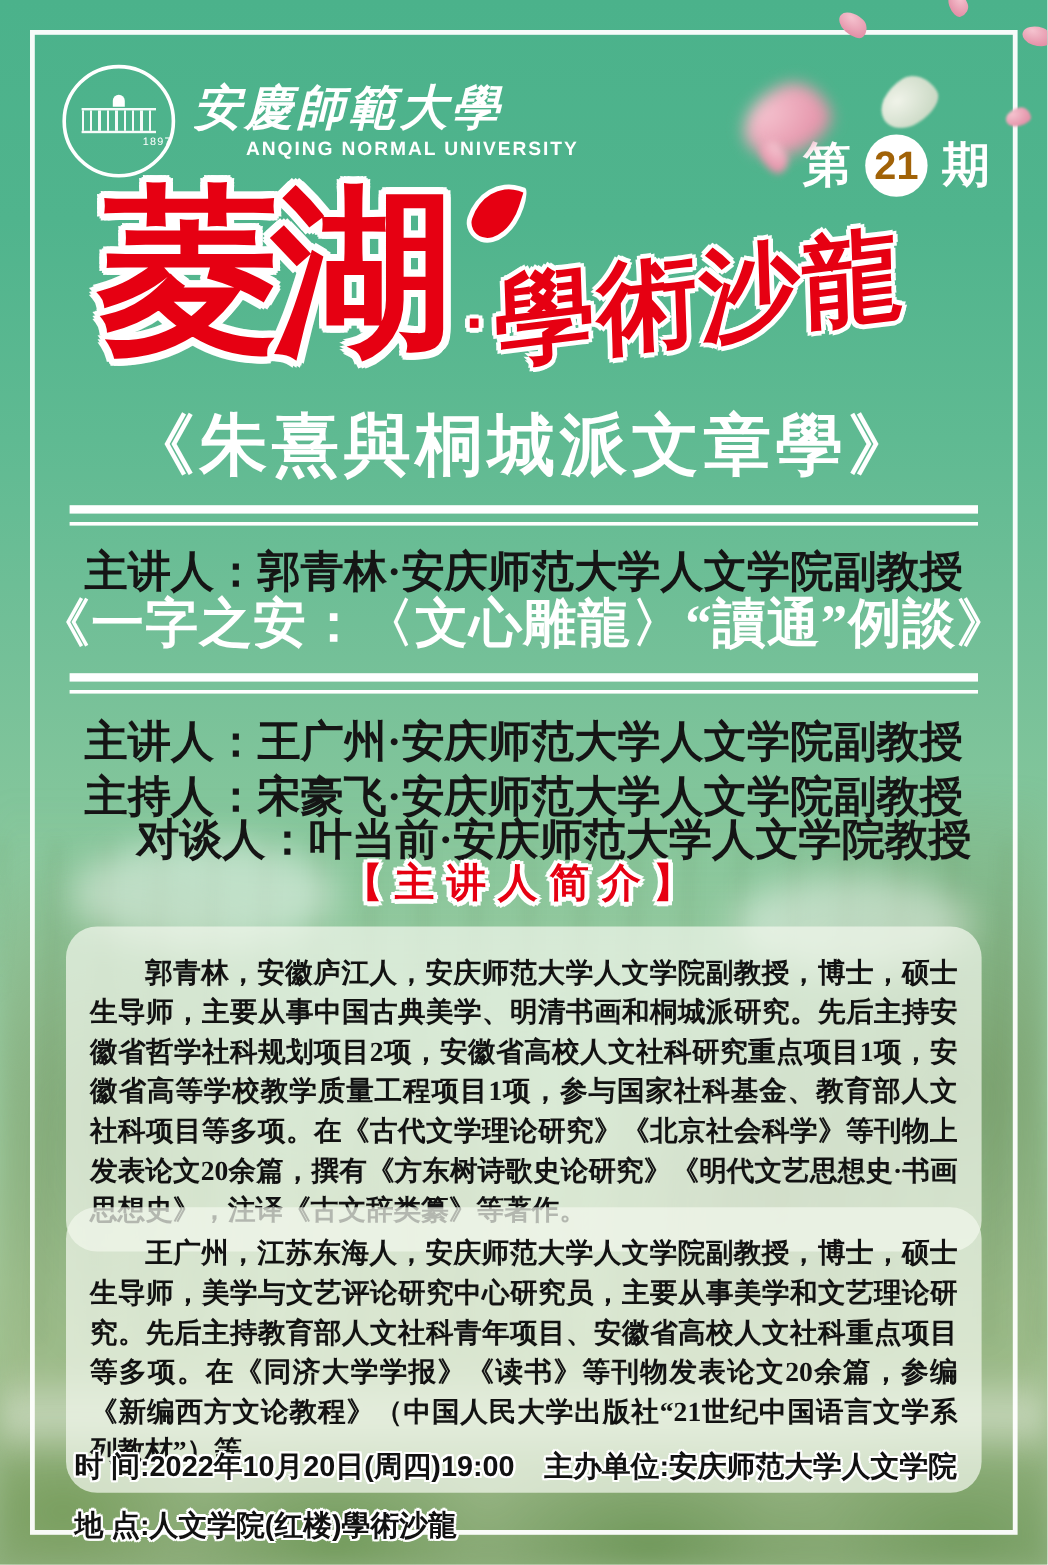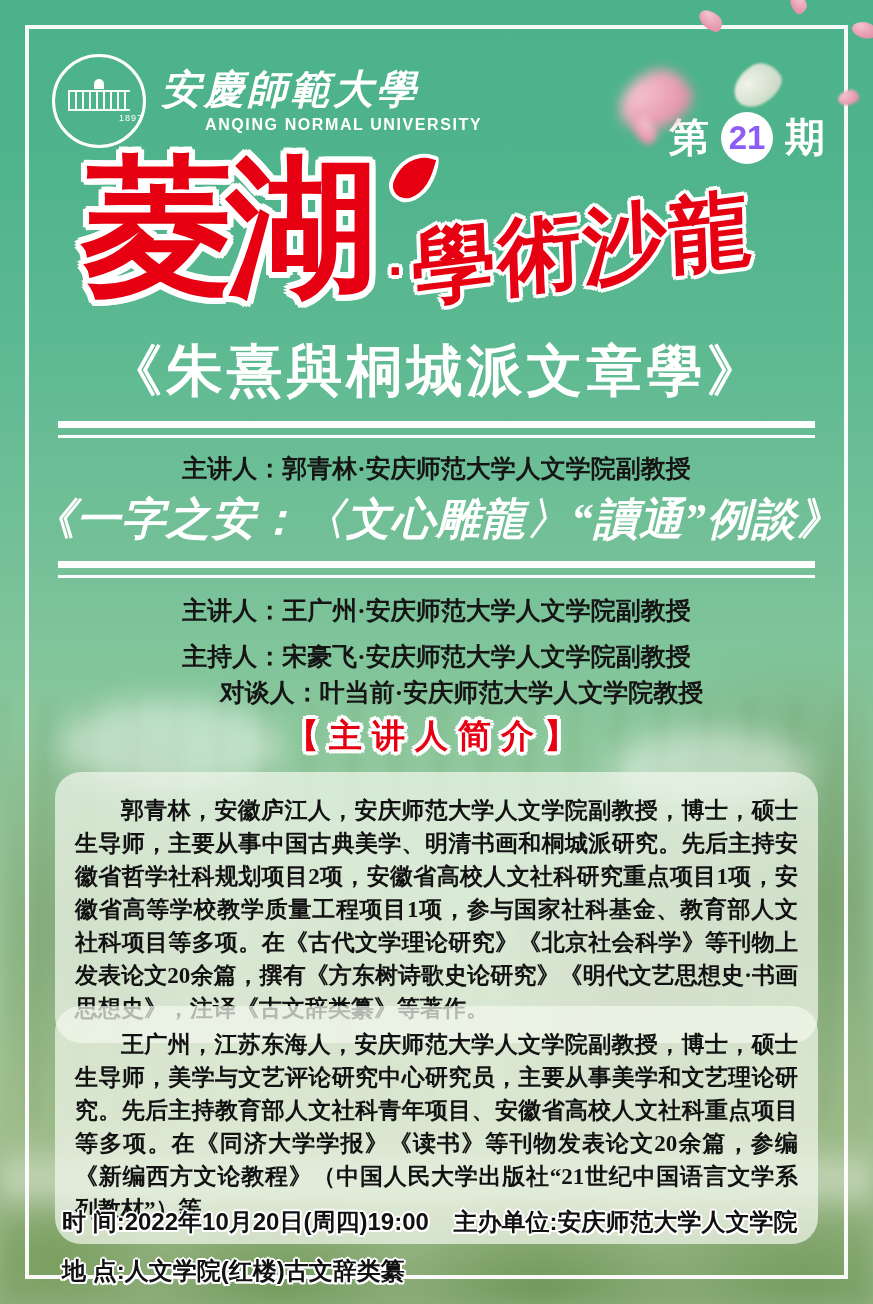--- a/index.html
+++ b/index.html
@@ -44,21 +44,21 @@
     border-top:2px solid #fff;border-bottom:2px solid #fff;
     background:repeating-linear-gradient(90deg,#fff 0 2px, transparent 2px 7px);opacity:.95;}
   .seal-year{position:absolute;left:0;right:0;top:56px;text-align:right;
     font-size:9px;letter-spacing:1px;color:#fff;}
   .logo-cn{font-size:40px;font-weight:700;letter-spacing:3px;line-height:1.1;
     font-family:"Liberation Serif",serif;font-style:italic;}
   .logo-en{font-size:16px;font-weight:700;letter-spacing:1.6px;margin-top:4px;margin-left:44px;}
 
   .issue{position:absolute;right:48px;top:110px;display:flex;align-items:center;gap:12px;
     color:#fff;font-size:40px;font-weight:800;}
-  .issue-num{width:52px;height:52px;border-radius:50%;background:#fff;color:#8b5cf6;
+  .issue-num{width:52px;height:52px;border-radius:50%;background:#fff;color:#a16207;
     font-size:33px;font-weight:800;display:flex;align-items:center;justify-content:center;}
 
   
   .outline-lg{text-shadow:-6px 0 0 #fff,6px 0 0 #fff,0 -6px 0 #fff,0 6px 0 #fff,
     -4px -4px 0 #fff,4px -4px 0 #fff,-4px 4px 0 #fff,4px 4px 0 #fff,
     -6px -3px 0 #fff,6px -3px 0 #fff,-6px 3px 0 #fff,6px 3px 0 #fff,
     -3px -6px 0 #fff,3px -6px 0 #fff,-3px 6px 0 #fff,3px 6px 0 #fff;}
   .outline-md{text-shadow:-4px 0 0 #fff,4px 0 0 #fff,0 -4px 0 #fff,0 4px 0 #fff,
     -3px -3px 0 #fff,3px -3px 0 #fff,-3px 3px 0 #fff,3px 3px 0 #fff;}
   .outline-sm{text-shadow:-2px 0 0 #fff,2px 0 0 #fff,0 -2px 0 #fff,0 2px 0 #fff,
@@ -70,30 +70,30 @@
   .t-sub{font-size:84px;font-weight:800;color:#e60012;letter-spacing:2px;
     transform:rotate(-7deg) skewX(-5deg);margin-top:44px;
     font-family:"Liberation Serif",serif;}
   .red-leaf{position:absolute;left:392px;top:150px;width:34px;height:46px;background:#e60012;
     border:4px solid #fff;border-radius:80% 10% 60% 40%/70% 30% 70% 30%;
     transform:rotate(18deg);z-index:3;}
 
   .lec-title{position:absolute;left:0;width:100%;text-align:center;color:#fff;
     font-family:"Liberation Serif",serif;font-weight:700;white-space:nowrap;}
   .lec1{top:334px;font-size:56px;letter-spacing:4px;}
-  .lec2{top:490px;font-size:44px;letter-spacing:1px;font-style:italic;}
+  .lec2{top:490px;font-size:44px;letter-spacing:1px;}
 
   .rule{position:absolute;left:58px;right:58px;}
   .rule .thick{height:7px;background:#fff;}
   .rule .thin{height:3px;background:#fff;margin-top:7px;}
   .rule1{top:421px;}
   .rule2{top:561px;}
 
   .person-line{position:absolute;left:0;width:100%;text-align:center;color:#151515;
-    font-size:25px;white-space:nowrap;}
+    font-size:36px;white-space:nowrap;}
   .person-line .lbl{font-weight:800;}
   .person-line .val{font-weight:700;font-family:"Liberation Serif",serif;}
   .p1{top:452px;} .p2{top:594px;} .p3{top:640px;} .p4{top:676px;margin-left:25px;}
 
   .intro-heading{position:absolute;top:714px;left:0;width:100%;text-align:center;
     color:#e60012;font-size:33px;font-weight:800;letter-spacing:10px;}
 
   .bio-box{position:absolute;left:55px;width:763px;box-sizing:border-box;
     background:rgba(241,247,235,.72);border-radius:26px;padding:22px 20px 18px;
     color:#121212;font-size:23px;font-weight:700;line-height:33px;
@@ -184,21 +184,21 @@
     <div class="bio-box bio2">
       <p>王广州，江苏东海人，安庆师范大学人文学院副教授，博士，硕士生导师，美学与文艺评论研究中心研究员，主要从事美学和文艺理论研究。先后主持教育部人文社科青年项目、安徽省高校人文社科重点项目等多项。在《同济大学学报》《读书》等刊物发表论文20余篇，参编《新编西方文论教程》（中国人民大学出版社“21世纪中国语言文学系列教材”）等。</p>
     </div>
 
     <div class="footer">
       <div class="col">
         <div class="line outline-sm">
           <span>时 间:</span><span>2022年10月20日(周四)19:00</span>
         </div>
         <div class="line outline-sm">
-          <span>地 点:</span><span>人文学院(红楼)古文辞类纂</span>
+          <span>地 点:</span><span>人文学院(红楼)學術沙龍</span>
         </div>
       </div>
       <div class="col">
         <div class="line outline-sm">
           <span>主办单位:</span><span>安庆师范大学人文学院</span>
         </div>
       </div>
     </div>
   </div>
 </div>

